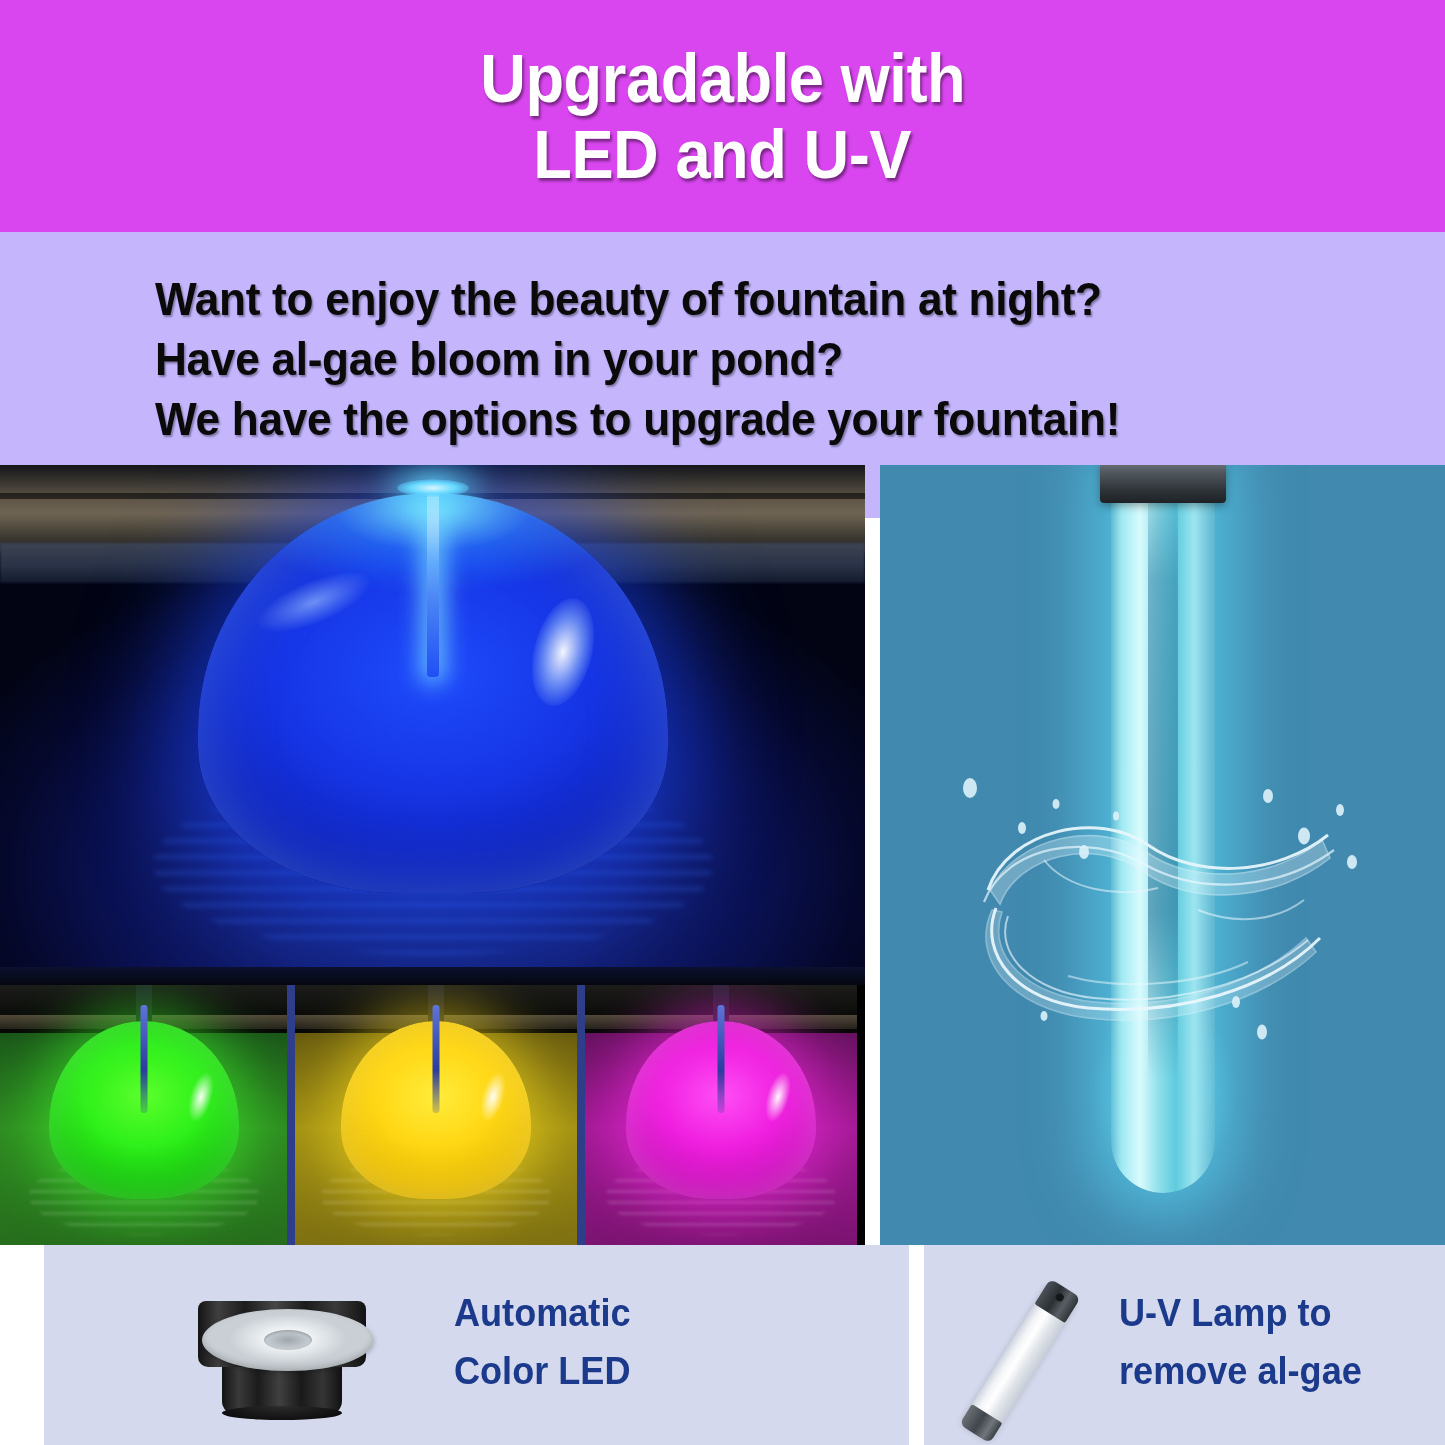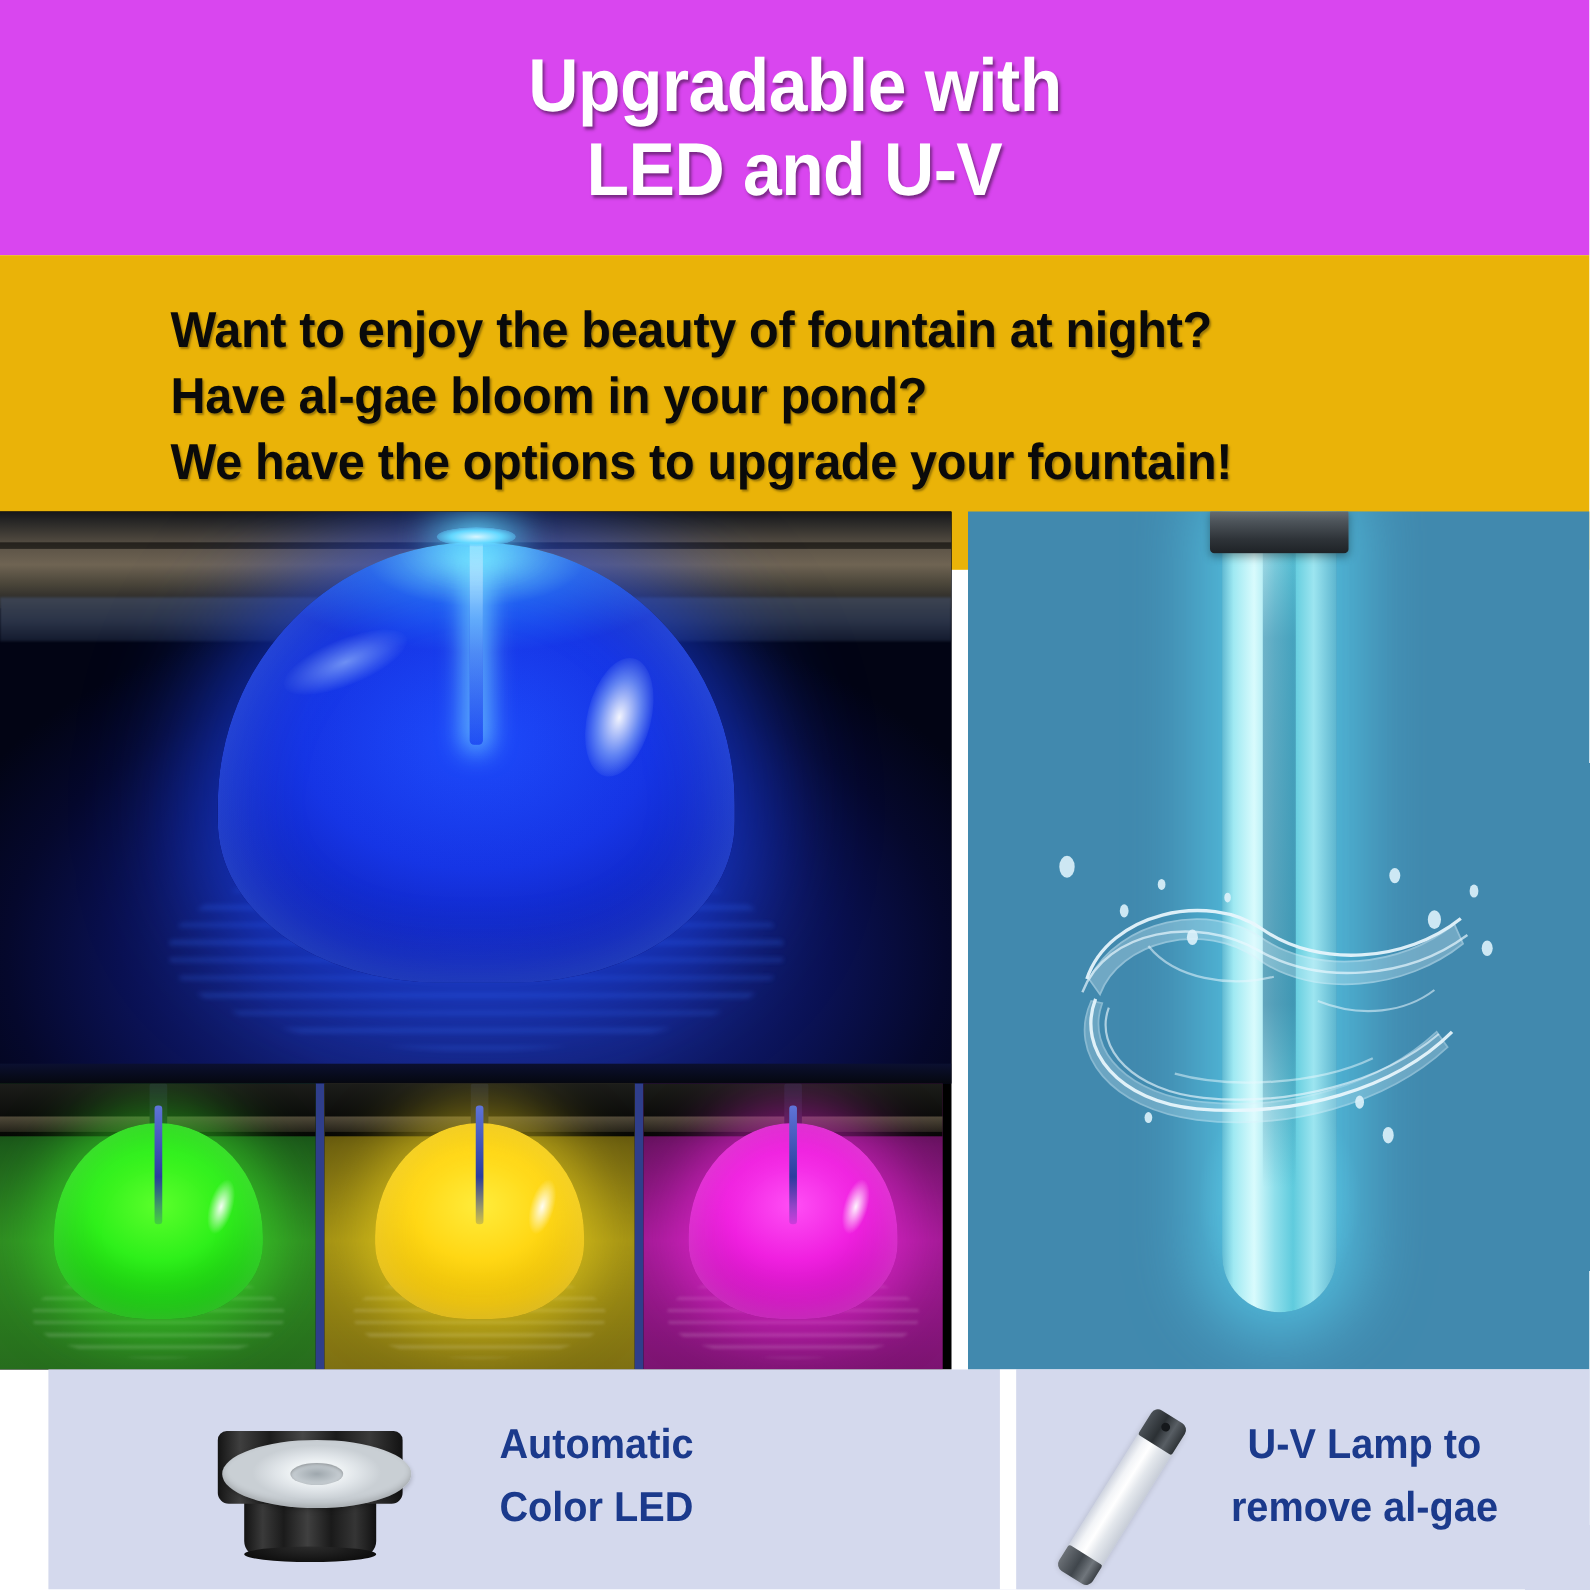--- a/index.html
+++ b/index.html
@@ -26,21 +26,21 @@
     line-height:1.12;
     letter-spacing:-0.5px;
     text-shadow:2px 3px 3px rgba(0,0,0,0.45);
     white-space:nowrap;
     transform:scaleX(0.93);
   }
 
   
   .subhead{
     position:absolute; left:0; top:232px; width:1445px; height:286px;
-    background:#eab308;
+    background:#c4b5fd;
     padding:38px 0 0 155px;
   }
   .subhead-line{
     color:#0a0a0a;
     font-weight:bold;
     font-size:46px;
     line-height:1.30;
     letter-spacing:-0.3px;
     white-space:nowrap;
     text-shadow:1.5px 2px 2px rgba(0,0,0,0.35);
@@ -460,19 +460,19 @@
 
   <div class="cap-divider"></div>
 
   <div class="cap cap-right">
     <div class="uv-product">
       <div class="uv-rod">
         <div class="uv-rod-top"></div>
         <div class="uv-rod-bot"></div>
       </div>
     </div>
-    <div style="position:absolute; left:195px; top:40px;text-align:center;">
+    <div style="position:absolute; left:195px; top:40px;">
       <div class="cap-text">U-V Lamp to</div>
       <div class="cap-text">remove al-gae</div>
     </div>
   </div>
 
 </div>
 
 </body></html>

